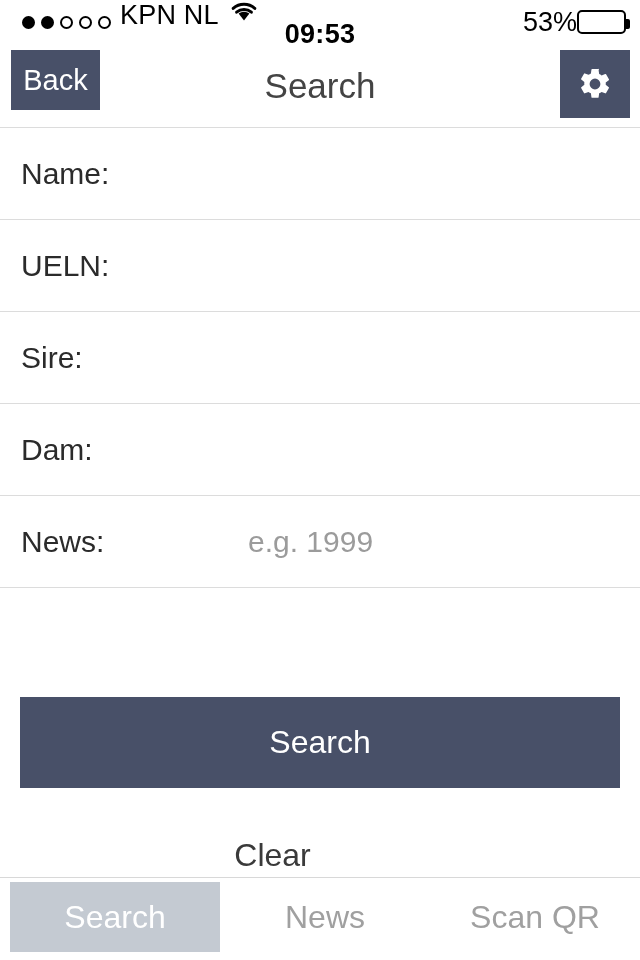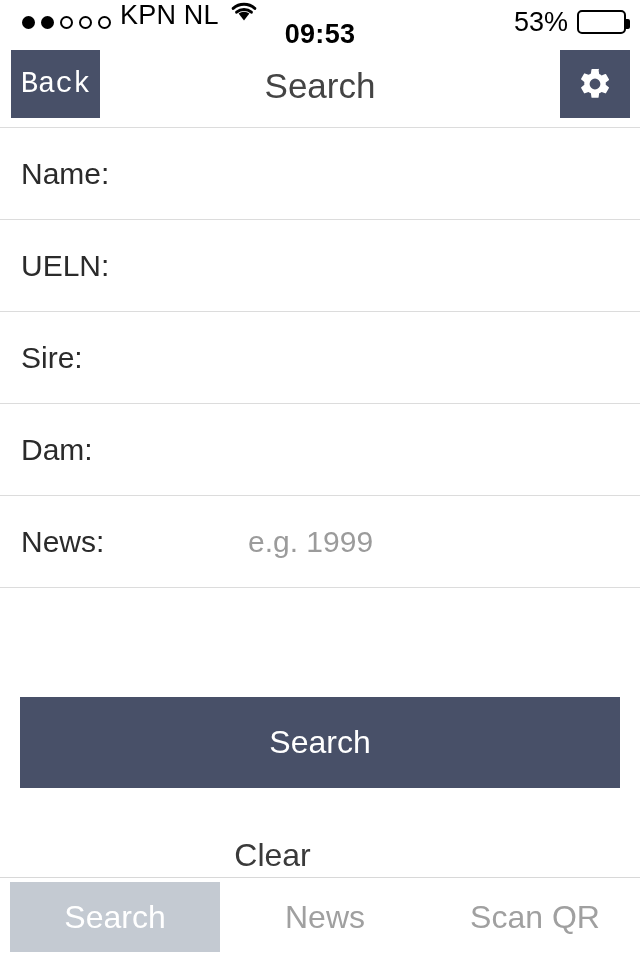--- a/index.html
+++ b/index.html
@@ -27,21 +27,21 @@
   .carrier{ font-size:27px; font-weight:400; letter-spacing:0.2px; color:#000; }
   .wifi{ width:28px; height:22px; position:relative; margin-left:2px; }
 
   .sb-time{
     position:absolute; left:0; top:12px; width:640px; height:44px;
     display:flex; align-items:center; justify-content:center;
     font-size:27px; font-weight:700; letter-spacing:0.3px;
   }
   .sb-right{
     position:absolute; right:14px; top:0; height:44px;
-    display:flex; align-items:center; gap:9px;
+    display:flex; align-items:center; 
   }
   .batt-pct{ font-size:27px; font-weight:400; }
   .battery{
     width:49px; height:24px; border:2px solid #000; border-radius:5px;
     position:relative; padding:2px;
   }
   .battery .fill{ height:100%; background:#000; border-radius:1px; }
   .battery:after{
     content:""; position:absolute; right:-6px; top:7px;
     width:4px; height:10px; background:#000; border-radius:0 2px 2px 0;
@@ -51,24 +51,24 @@
   .navbar{
     position:absolute; left:0; top:44px; width:640px; height:84px;
     border-bottom:1px solid #dcdcdc; background:#fff;
   }
   .nav-title{
     position:absolute; left:0; top:0; width:640px; height:83px;
     display:flex; align-items:center; justify-content:center;
     font-size:35px; color:#444444; font-weight:400;
   }
   .btn-back{
-    position:absolute; left:11px; top:6px; width:89px; height:68px;
+    position:absolute; left:11px; top:6px; width:89px; height:60px;
     background:#485068; color:#ffffff;
     display:flex; align-items:center; justify-content:center;
-    font-size:29px; font-weight:400; cursor:pointer; user-select:none;font-family:Liberation Mono, monospace;
+    font-size:29px; font-weight:400; cursor:pointer; user-select:none;
   }
   .btn-gear{
     position:absolute; right:10px; top:6px; width:70px; height:68px;
     background:#485068;
     display:flex; align-items:center; justify-content:center;
     cursor:pointer;
   }
   .btn-gear svg{ width:36px; height:36px; display:block; }
 
   

